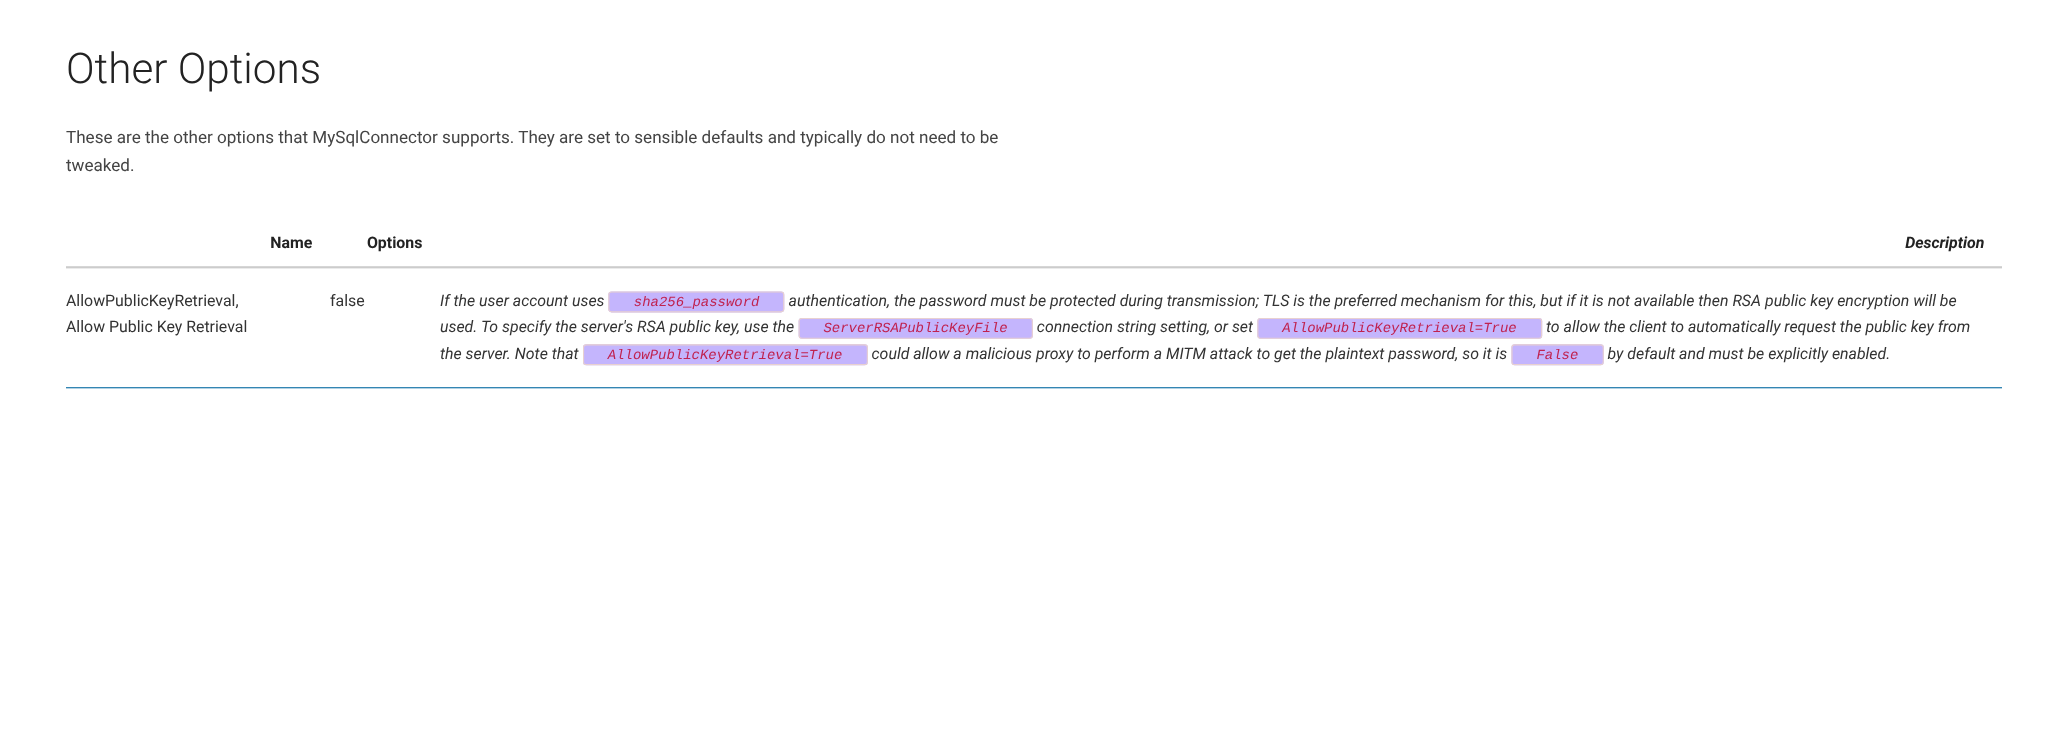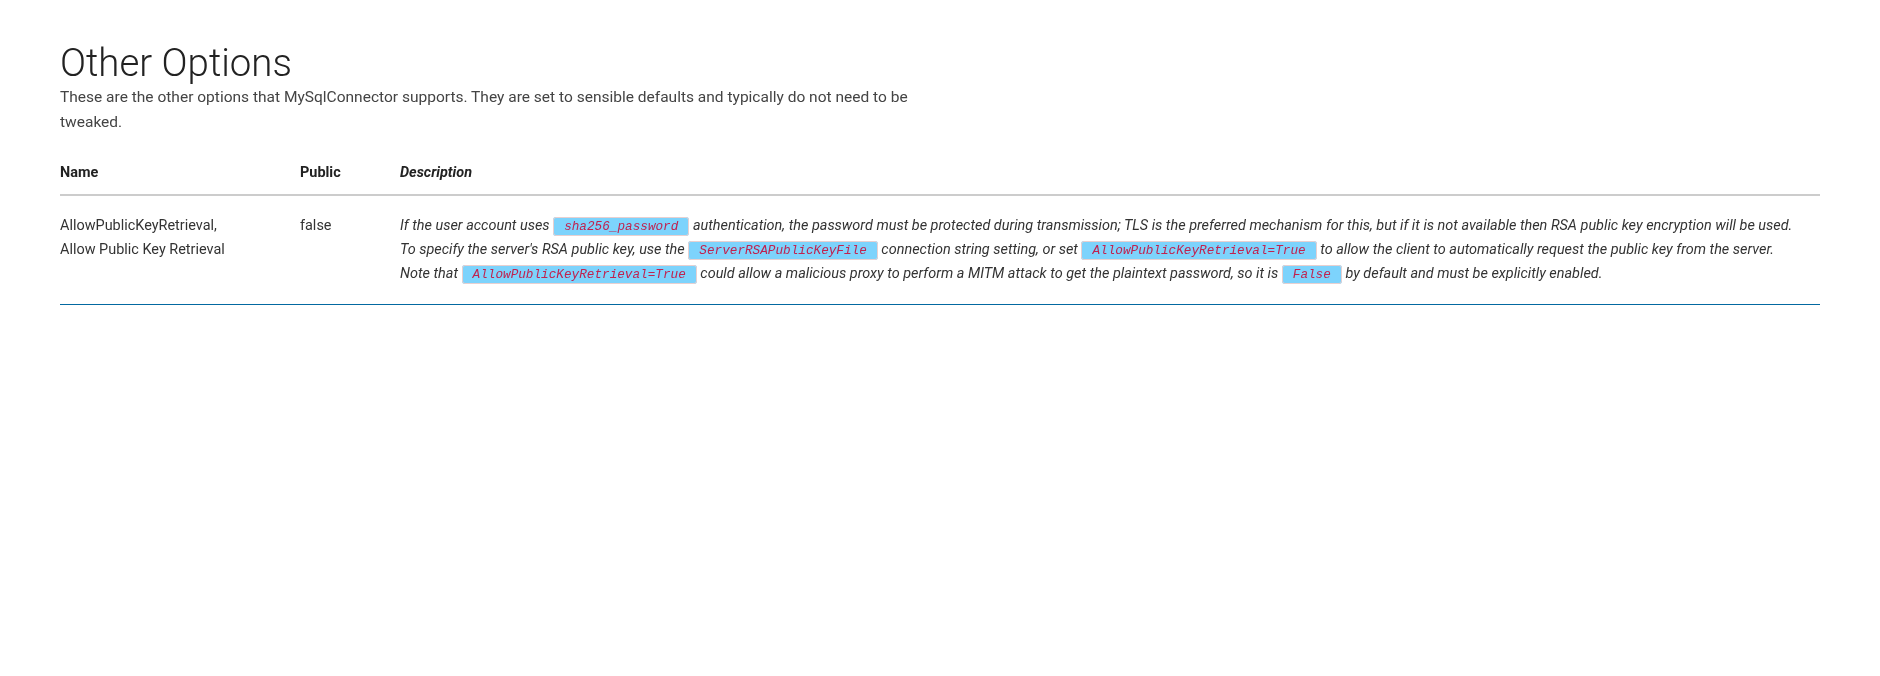--- a/index.html
+++ b/index.html
@@ -14,44 +14,44 @@
       color: #333;
       background: #fff;
       padding: 40px 60px;
       width: 1880px;
       min-height: 676px;
     }
 
     .page-title {
       font-size: 2.4em;
       font-weight: 300;
-      margin-bottom: 0;
+      margin-bottom: 28px;
       color: #222;
     }
 
     .page-description {
       font-size: 0.97em;
       color: #444;
-      margin-bottom: 16px;
+      margin-bottom: 36px;
       max-width: 900px;
       line-height: 1.6;
     }
 
     table {
       width: 100%;
       border-collapse: collapse;
       font-size: 0.95em;
     }
 
     thead tr {
       border-bottom: 2px solid #ccc;
     }
 
     th {
-      text-align: left;
+      text-align: right;
       padding: 10px 16px 10px 0;
       font-weight: 700;
       font-size: 1em;
       color: #222;
     }
 
     td {
       padding: 18px 16px 18px 0;
       vertical-align: top;
       line-height: 1.6;
@@ -74,39 +74,39 @@
 
     .col-description {
       font-size: 0.95em;
       line-height: 1.65;
       font-style: italic;
     }
 
     .inline-code {
       font-family: 'SFMono-Regular', Consolas, 'Liberation Mono', Menlo, monospace;
       font-size: 0.88em;
-      background-color: #7dd3fc;
+      background-color: #c4b5fd;
       border: 1px solid #e8d0d0;
       border-radius: 3px;
-      padding: 1px 10px;
+      padding: 1px 22px;
       color: #c0224f;
       white-space: nowrap;
     }
   </style>
 </head>
 <body>
 
 <h1 class="page-title">Other Options</h1>
 <p class="page-description">These are the other options that MySqlConnector supports. They are set to sensible defaults and typically do not need to be tweaked.</p>
 
 <table>
   <thead>
     <tr>
       <th class="col-name">Name</th>
-      <th class="col-default">Public</th>
+      <th class="col-default">Options</th>
       <th class="col-description">Description</th>
     </tr>
   </thead>
   <tbody id="table-body">
   <tr>
         <td class="col-name">AllowPublicKeyRetrieval,<br>Allow Public Key Retrieval</td>
         <td class="col-default">false</td>
         <td class="col-description">If the user account uses <code class="inline-code">sha256_password</code> authentication, the password must be protected during transmission; TLS is the preferred mechanism for this, but if it is not available then RSA public key encryption will be used. To specify the server's RSA public key, use the <code class="inline-code">ServerRSAPublicKeyFile</code> connection string setting, or set <code class="inline-code">AllowPublicKeyRetrieval=True</code> to allow the client to automatically request the public key from the server. Note that <code class="inline-code">AllowPublicKeyRetrieval=True</code> could allow a malicious proxy to perform a MITM attack to get the plaintext password, so it is <code class="inline-code">False</code> by default and must be explicitly enabled.</td>
       </tr>
     </tbody>

